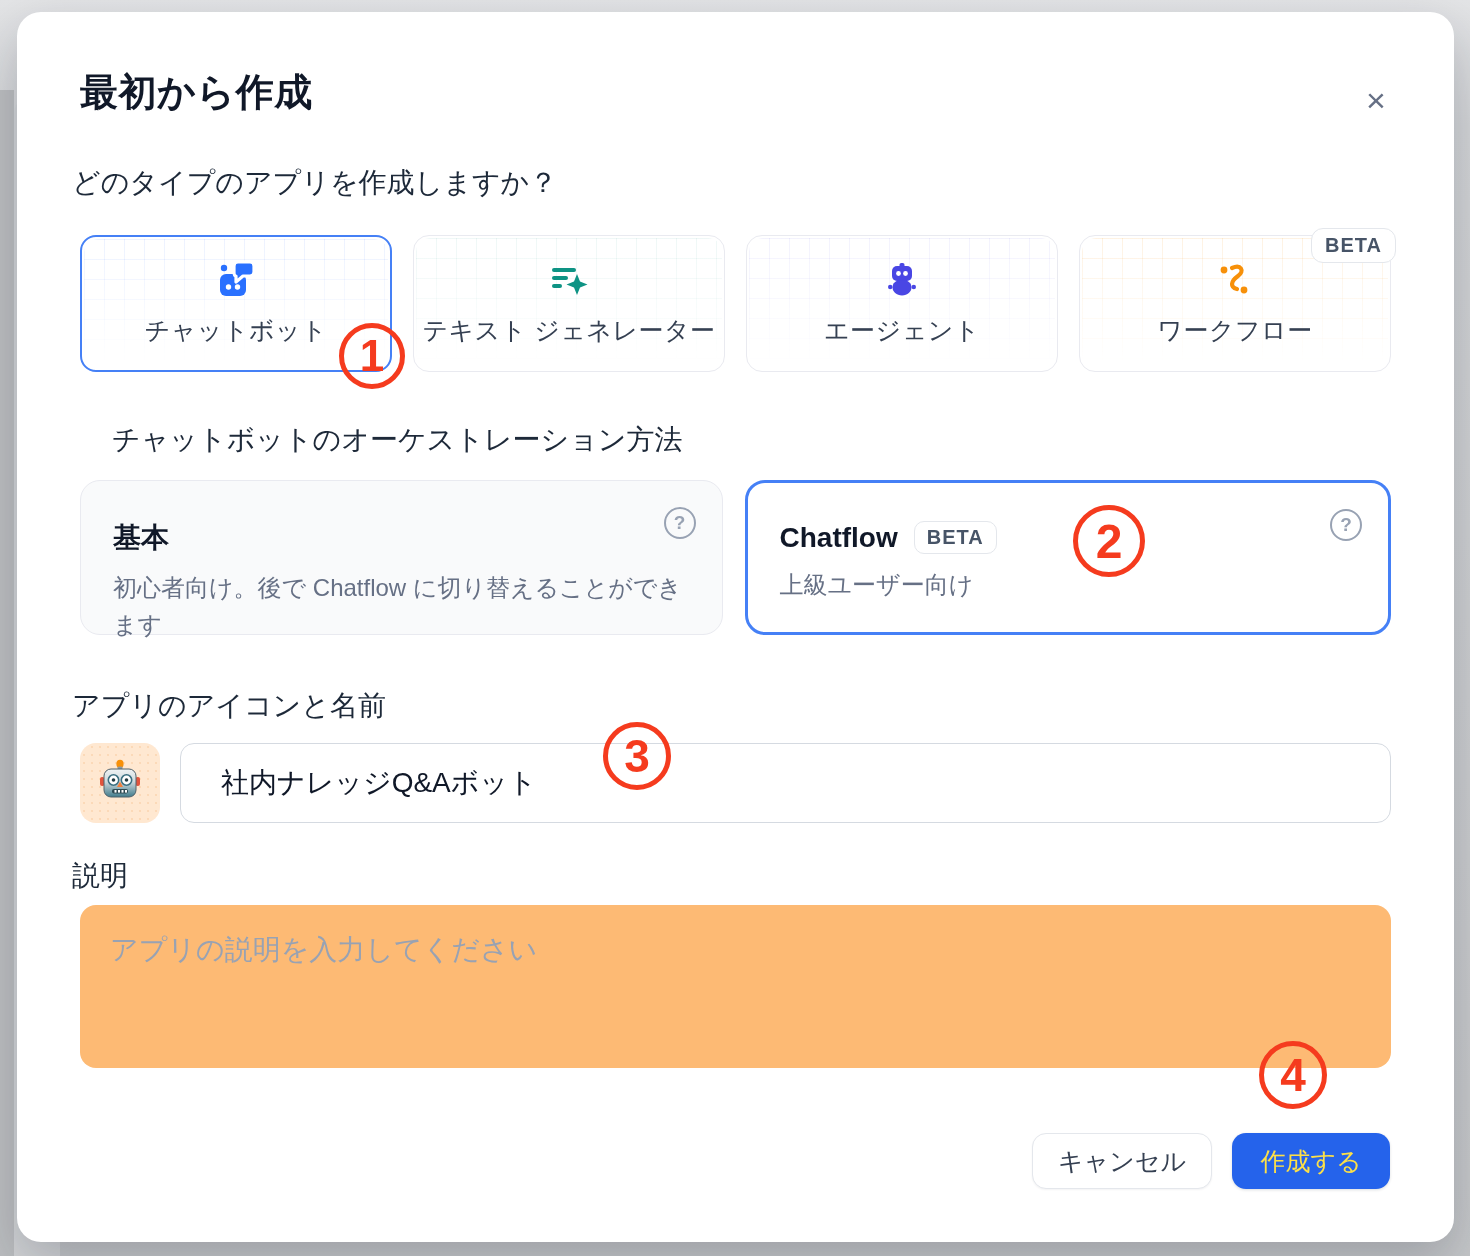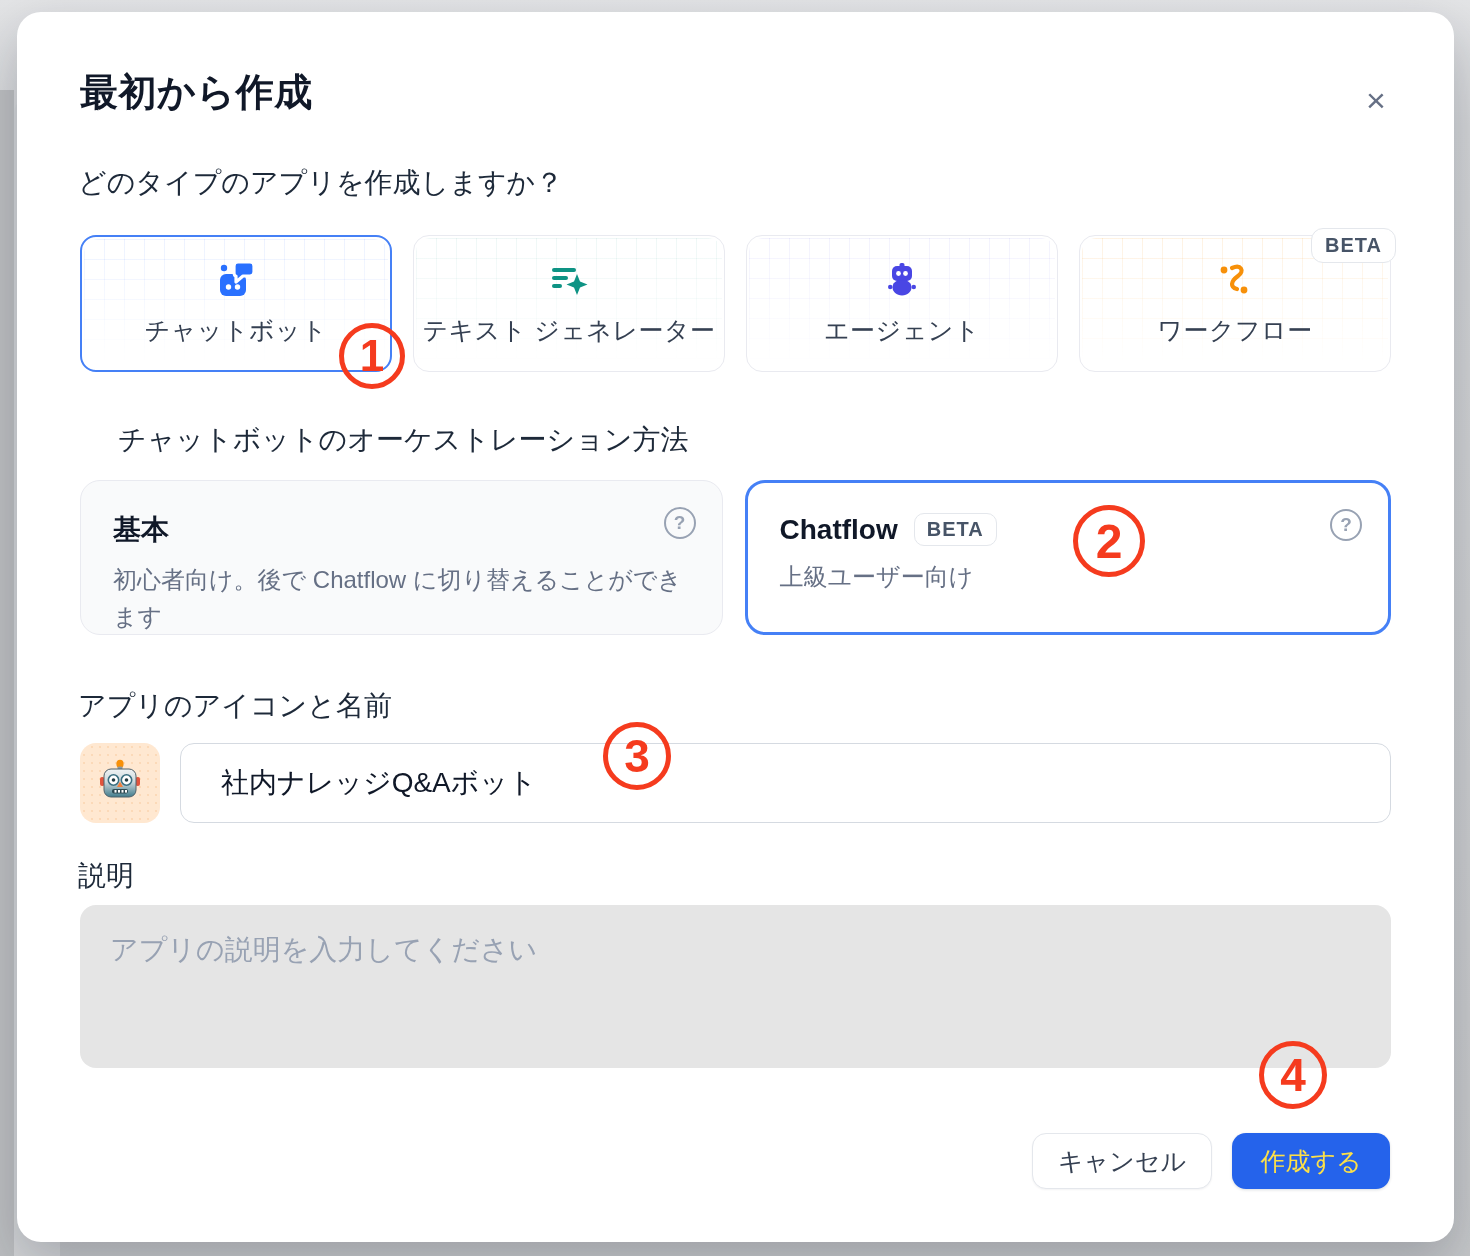--- a/index.html
+++ b/index.html
@@ -15,21 +15,21 @@
 
   .modal {
     position:absolute; left:17px; top:12px; width:1437px; height:1230px;
     background:#ffffff; border-radius:24px;
     box-shadow:0 20px 50px rgba(16,24,40,.22);
   }
   .modal-title { position:absolute; left:63px; top:55px; font-size:38px; font-weight:700; color:#101828; letter-spacing:.5px; }
   .close-btn { position:absolute; top:66px; right:56px; width:44px; height:44px; border:none; background:transparent;
     color:#667085; font-size:34px; line-height:40px; cursor:pointer; display:flex; align-items:center; justify-content:center; padding:0; }
 
-  .section-label { position:absolute; left:61px; font-size:28px; color:#1d2939; font-weight:500; }
+  .section-label { position:absolute; left:55px; font-size:28px; color:#1d2939; font-weight:500; }
   #label-type { top:152px; }
   #label-orch { top:409px;margin-left:40px; }
   #label-name { top:675px; }
   #label-desc { top:845px; }
 
   
   .type-row { position:absolute; left:63px; top:223px; width:1311px; display:flex; justify-content:space-between; }
   .type-card { position:relative; width:312px; height:137px; background:#fff; border:1.5px solid #e9eaf0; border-radius:16px;
     display:flex; flex-direction:column; align-items:center; justify-content:center; gap:12px; cursor:pointer; overflow:visible; }
   .type-card.selected { border:2.5px solid #4580f6; }
@@ -44,21 +44,21 @@
   .gb-teal   { --grid:rgba(15,148,133,.07); }
   .gb-indigo { --grid:rgba(73,70,228,.07); }
   .gb-orange { --grid:rgba(247,144,9,.12); }
   .type-icon { position:relative; width:42px; height:42px; }
   .type-label { position:relative; font-size:25px; color:#354052; font-weight:500; letter-spacing:.5px; }
   .corner-badge { position:absolute; top:-8px; right:-6px; background:#fff; border:1.5px solid #e4e7ec; border-radius:12px;
     padding:5px 13px; font-size:20px; font-weight:600; color:#475467; letter-spacing:1px; z-index:3; }
 
   
   .orch-row { position:absolute; left:63px; top:468px; width:1311px; display:flex; gap:22px; }
-  .orch-card { flex:1; height:155px; border-radius:20px; padding:30px 32px; position:relative; cursor:pointer; }
+  .orch-card { flex:1; height:155px; border-radius:20px; padding:38px 32px; position:relative; cursor:pointer; }
   .orch-basic { background:#f9fafb; border:1.5px solid #e9eaf0; }
   .orch-selected { background:#fff; border:3px solid #4580f6; }
   .orch-head { display:flex; align-items:center; }
   .orch-title { font-size:28px; font-weight:600; color:#101828; }
   .beta-inline { margin-left:16px; background:#fff; border:1.5px solid #e4e7ec; border-radius:10px; padding:4px 12px;
     font-size:20px; font-weight:600; color:#475467; letter-spacing:1px; }
   .help { position:absolute; top:26px; right:26px; width:32px; height:32px; border:2px solid #98a2b3; border-radius:50%;
     color:#98a2b3; font-size:19px; font-weight:700; display:flex; align-items:center; justify-content:center; cursor:pointer; }
   .orch-desc { margin-top:12px; font-size:24px; line-height:1.55; color:#667085; max-width:588px; }
 
@@ -66,21 +66,21 @@
   .name-row { position:absolute; left:63px; top:731px; width:1311px; display:flex; align-items:center; }
   .icon-tile { width:80px; height:80px; border-radius:16px; cursor:pointer;
     background-color:#ffe8d1;
     background-image:radial-gradient(rgba(234,138,56,.16) 1.5px,transparent 1.5px);
     background-size:8px 8px;
     display:flex; align-items:center; justify-content:center; flex:0 0 auto; }
   .name-input { margin-left:20px; width:1211px; height:80px; border:1.5px solid #d5dae1; border-radius:14px; background:#fff;
     padding:0 40px; font-size:28px; color:#101828; font-family:inherit; outline:none; }
 
   
-  .desc-area { position:absolute; left:63px; top:893px; width:1311px; height:163px; background:#e5e5e5; border:none;
+  .desc-area { position:absolute; left:63px; top:893px; width:1311px; height:163px; background:#fdba74; border:none;
     border-radius:16px; padding:26px 30px; font-size:28px; color:#101828; font-family:inherit; resize:none; outline:none; }
   .desc-area::placeholder { color:#98a2b3; }
 
   
   .footer { position:absolute; top:1121px; right:64px; display:flex; gap:20px; }
   .btn { height:56px; border-radius:14px; font-size:25px; font-weight:500; font-family:inherit; cursor:pointer;
     display:flex; align-items:center; justify-content:center; }
   .btn-cancel { width:180px; background:#fff; border:1.5px solid #e4e7ec; color:#354052; box-shadow:0 1px 2px rgba(16,24,40,.05); }
   .btn-create { width:158px; background:#2563eb; border:none; color:#fde047; box-shadow:0 1px 3px rgba(16,24,40,.15); }
 

